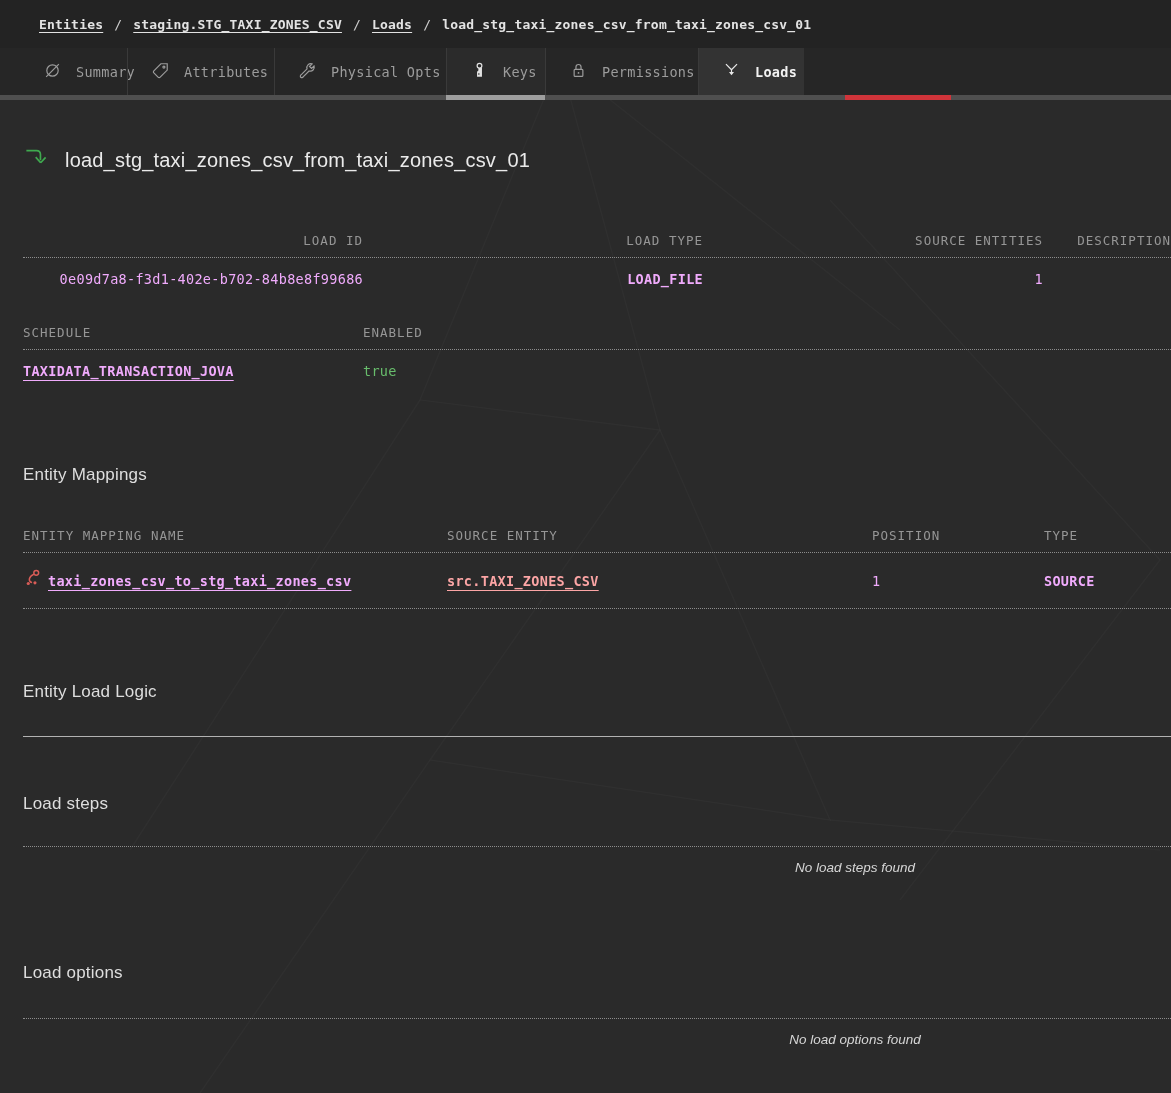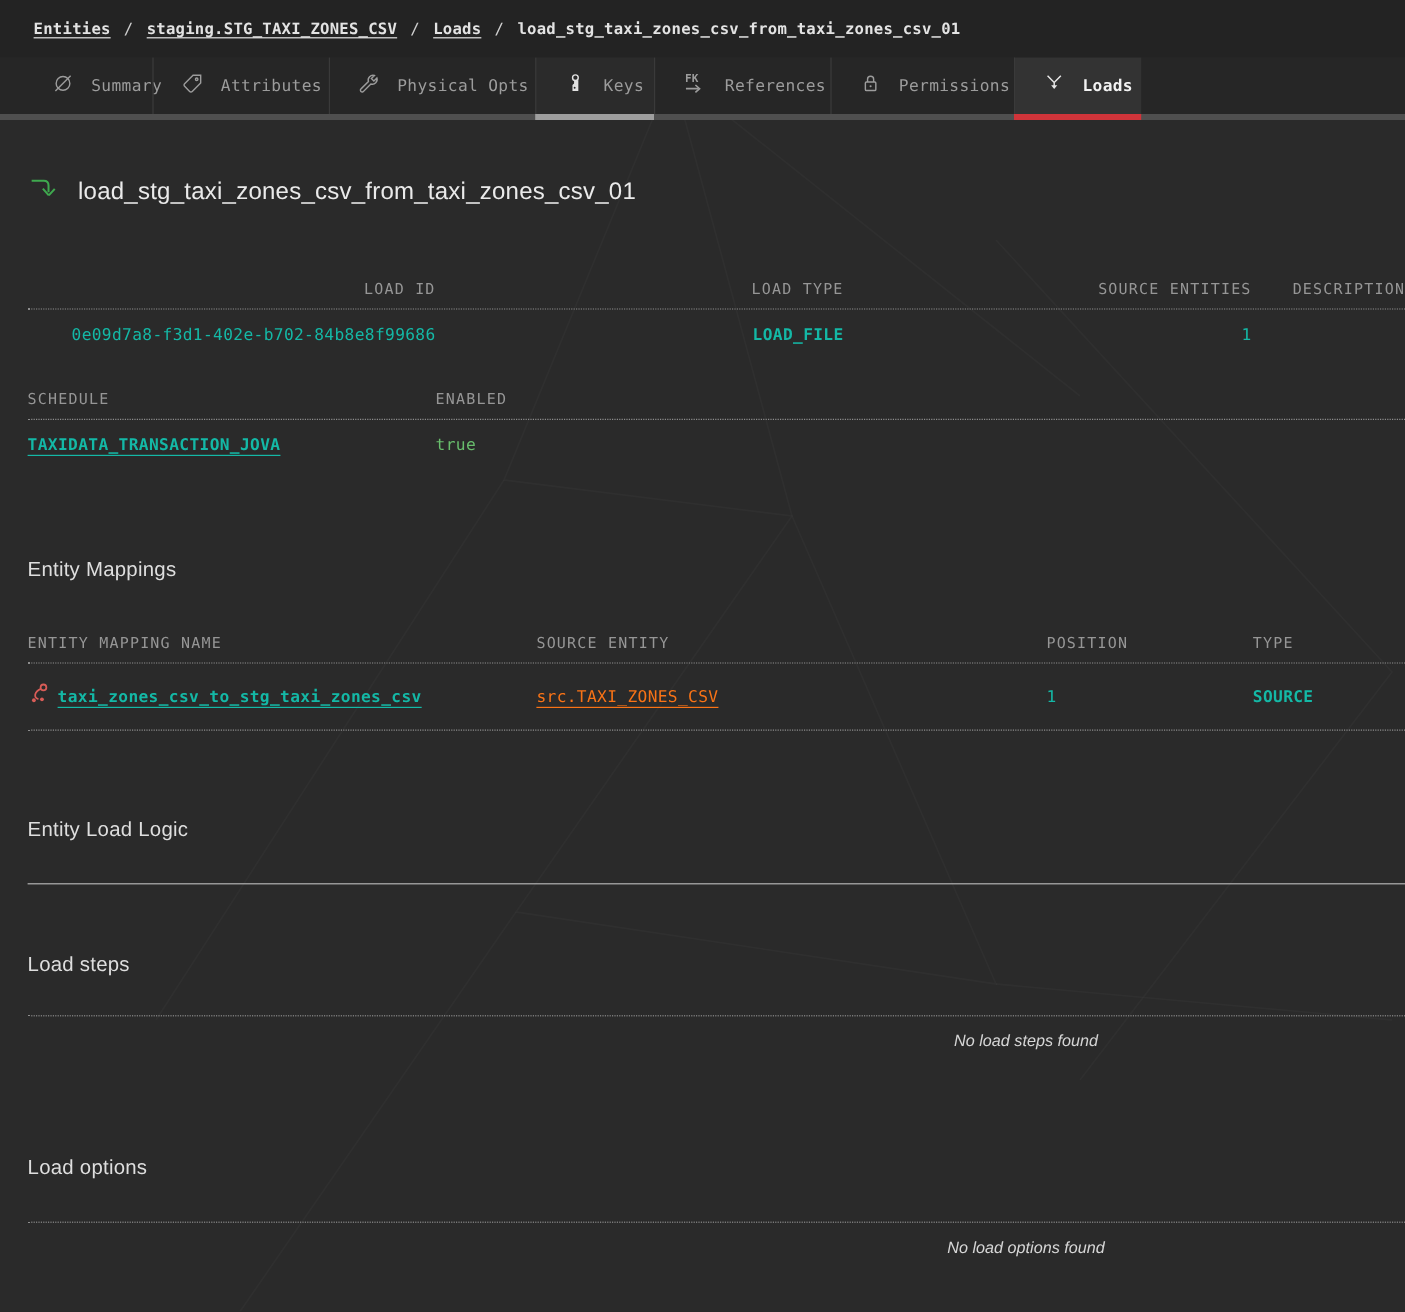--- a/index.html
+++ b/index.html
@@ -10,21 +10,21 @@
     color:#e6e6e6;
     position:relative;
   }
   
   .bg-pattern { position:absolute; inset:0; pointer-events:none; z-index:0; }
   .page { position:relative; z-index:1; }
 
   
   .topbar {
     height:48px; background:#232323;
-    display:flex; align-items:center; padding-left:28px;
+    display:flex; align-items:center; padding-left:39px;
     font-size:13px; font-weight:700; letter-spacing:.2px; color:#e3e3e3;
   }
   .crumb { text-decoration:underline; text-underline-offset:3px; cursor:pointer; }
   .crumb.current { text-decoration:none; cursor:default; }
   .crumb-sep { margin:0 11px; color:#cfcfcf; font-weight:400; }
 
   
   .tabbar { height:47px; background:#262626; display:flex; }
   .tab {
     display:flex; align-items:center; gap:14px;
@@ -55,25 +55,25 @@
     font-family:"Liberation Sans", sans-serif;
     font-size:20px; font-weight:400; color:#eaeaea; letter-spacing:.2px;
   }
 
   .tbl { margin-left:23px; margin-right:0; }
   .grid4a { display:grid; grid-template-columns:340px 340px 340px auto; }
   .grid4b { display:grid; grid-template-columns:424px 425px 172px auto; }
   .hdr-row { padding-bottom:9px; border-bottom:1px dotted #8d8d8d; margin-top:0; }
   .hdr { font-size:12.5px; color:#969696; letter-spacing:1px; font-weight:400; }
   .val-row { padding:13px 0 19px 0; }
-  .val { font-size:13.5px; color:#14b8a6; letter-spacing:.3px; }
+  .val { font-size:13.5px; color:#f0abfc; letter-spacing:.3px; }
   .val.bold { font-weight:700; }
   .val.link { font-weight:700; text-decoration:underline; text-underline-offset:4px; cursor:pointer; }
   .val.green { color:#68bd6c; }
-  .val.greenlink { color:#f97316; font-weight:400; text-decoration:underline; text-underline-offset:4px; cursor:pointer; }
+  .val.greenlink { color:#fca5a5; font-weight:700; text-decoration:underline; text-underline-offset:4px; cursor:pointer; }
 
   .details-1 { margin-top:57px;text-align:right; }
   .details-2 { margin-top:19px; }
 
   .section-heading {
     font-family:"Liberation Sans", sans-serif;
     font-size:17px; font-weight:400; color:#dedede; letter-spacing:.2px;
     margin-left:23px;
   }
   .h-entity-mappings { margin-top:67px; }
@@ -154,30 +154,20 @@
     </div>
     <div class="tab tab-keys">
       <span>
         <svg width="19" height="19" viewBox="0 0 24 24">
           <circle cx="12" cy="6" r="3" fill="none" stroke="#e2e2e2" stroke-width="1.5"></circle>
           <path d="M10.6 8.8 V12 l-1.7 1.7 V20 h6.2 V8.8 Z" fill="#e2e2e2"></path>
           <circle cx="11.2" cy="16.5" r="1" fill="#262626"></circle>
         </svg>
       </span>
       <span>Keys</span>
-    </div>
-    <div class="tab tab-references">
-      <span>
-        <svg width="21" height="21" viewBox="0 0 24 24">
-          <text x="2" y="11" font-family="DejaVu Sans Mono, monospace" font-size="10.5" font-weight="bold" fill="#9c9c9c">FK</text>
-          <line x1="3" y1="17" x2="15" y2="17" stroke="#9c9c9c" stroke-width="1.5"></line>
-          <path d="M12 13.5 L16 17 L12 20.5" fill="none" stroke="#9c9c9c" stroke-width="1.5"></path>
-        </svg>
-      </span>
-      <span>References</span>
     </div>
     <div class="tab tab-permissions">
       <span>
         <svg width="19" height="19" viewBox="0 0 24 24" fill="none" stroke="#9c9c9c" stroke-width="1.5">
           <rect x="6.5" y="10.5" width="11" height="9" rx="1.2"></rect>
           <path d="M8.8 10.5 V7.6 a3.2 3.2 0 0 1 6.4 0 v2.9"></path>
           <circle cx="12" cy="15" r="1.1" fill="#9c9c9c" stroke="none"></circle>
         </svg>
       </span>
       <span>Permissions</span>

